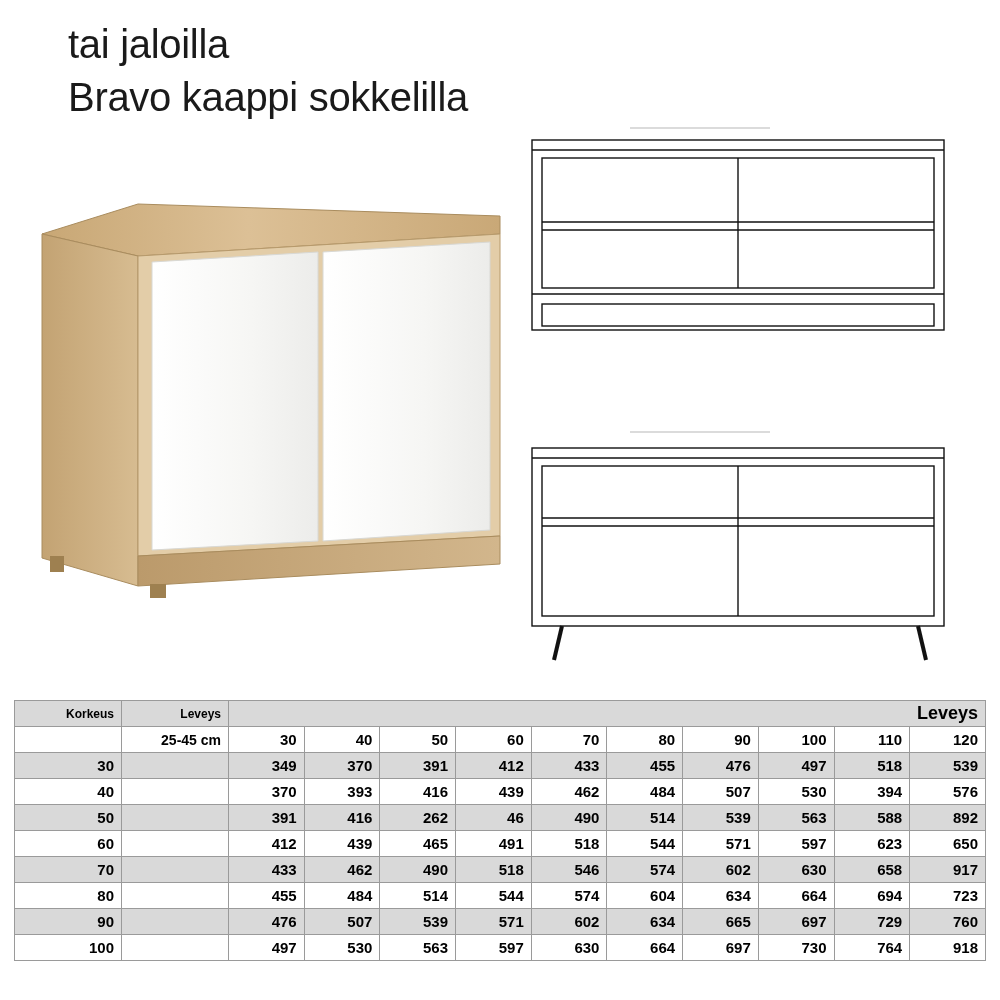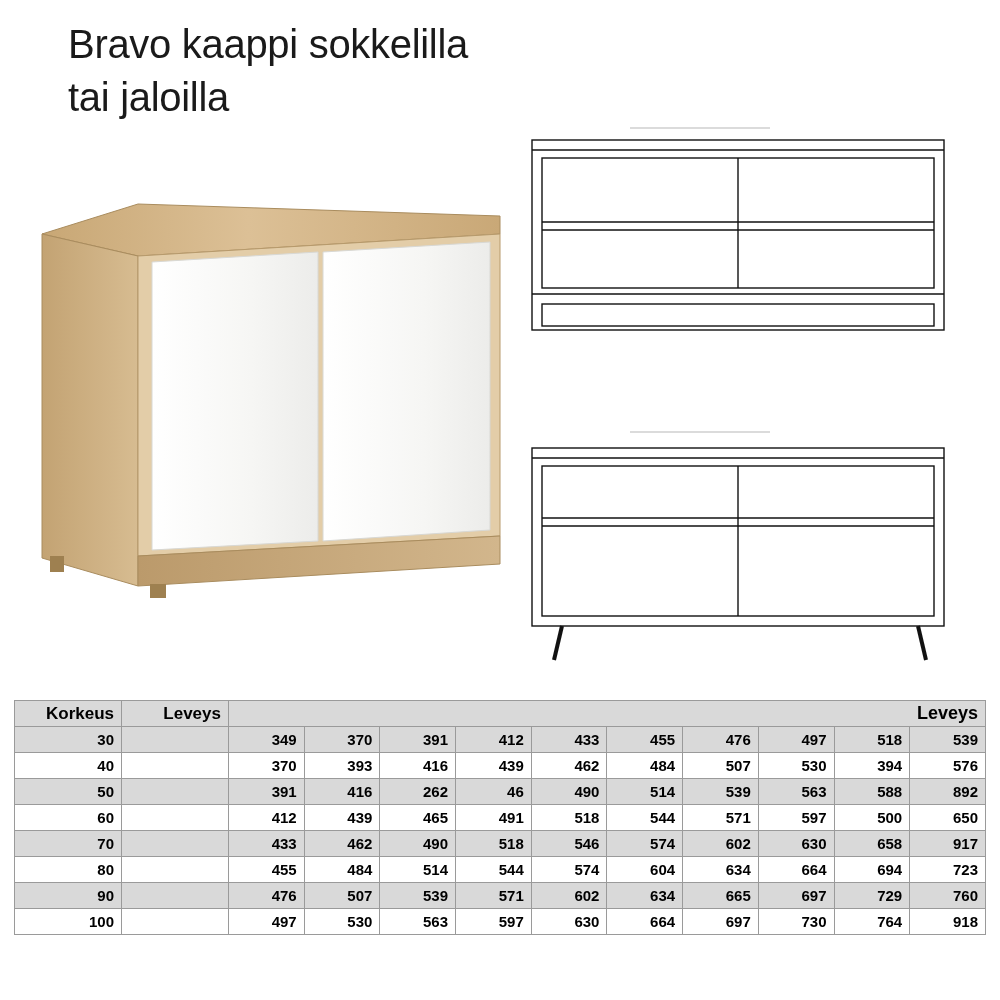--- a/index.html
+++ b/index.html
@@ -69,21 +69,21 @@
     padding: 0 7px;
     font-weight: bold;
     text-align: right;
     white-space: nowrap;
   }
   #size-table thead th {
     background: #d9d9d9;
   }
   th.hdr-korkeus, th.hdr-syvyys {
     text-align: center;
-    font-size: 17px;
+    font-size: 12px;
     width: 92px;
   }
   th.hdr-leveys {
     text-align: center;
     font-size: 18px;
   }
   td.sub-depth {
     background: #ffffff;
     text-align: left;
     font-weight: normal;
@@ -102,22 +102,22 @@
   }
   td.empty-cell { }
   tr.shaded td { background: #d9d9d9; }
   tr.plain td { background: #ffffff; }
   tr.sub-row td { height: 24px; }
 </style>
 </head>
 <body>
 
 <div id="page-title">
+  <div>tai jaloilla</div>
   <div>Bravo kaappi sokkelilla</div>
-  <div>tai jaloilla</div>
 </div>
 
 <div id="product-photo">
   <svg width="480" height="420" viewBox="0 0 480 420" xmlns="http://www.w3.org/2000/svg">
     <defs>
       <linearGradient id="woodTop" x1="0" y1="0" x2="1" y2="0">
         <stop offset="0%" stop-color="#c8a775"></stop>
         <stop offset="45%" stop-color="#dcc096"></stop>
         <stop offset="100%" stop-color="#c9a877"></stop>
       </linearGradient>
@@ -197,20 +197,34 @@
 
 <table id="size-table">
   <thead>
     <tr>
       <th class="hdr-korkeus">Korkeus</th>
       <th class="hdr-syvyys">Leveys</th>
       <th class="hdr-leveys" colspan="10">Leveys</th>
     </tr>
   </thead>
   <tbody>
+    <tr class="sub-row">
+      <td class="sub-blank"></td>
+      <td class="sub-depth">25-45 cm</td>
+      <td class="sub-width">30</td>
+      <td class="sub-width">40</td>
+      <td class="sub-width">50</td>
+      <td class="sub-width">60</td>
+      <td class="sub-width">70</td>
+      <td class="sub-width">80</td>
+      <td class="sub-width">90</td>
+      <td class="sub-width">100</td>
+      <td class="sub-width">110</td>
+      <td class="sub-width">120</td>
+    </tr>
 
     <tr class="shaded">
       <td class="row-head">30</td>
       <td class="empty-cell"></td>
       <td>349</td>
       <td>370</td>
       <td>391</td>
       <td>412</td>
       <td>433</td>
       <td>455</td>
@@ -254,21 +268,21 @@
       <td class="row-head">60</td>
       <td class="empty-cell"></td>
       <td>412</td>
       <td>439</td>
       <td>465</td>
       <td>491</td>
       <td>518</td>
       <td>544</td>
       <td>571</td>
       <td>597</td>
-      <td>500</td>
+      <td>623</td>
       <td>650</td>
     </tr>
 
     <tr class="shaded">
       <td class="row-head">70</td>
       <td class="empty-cell"></td>
       <td>433</td>
       <td>462</td>
       <td>490</td>
       <td>518</td>

